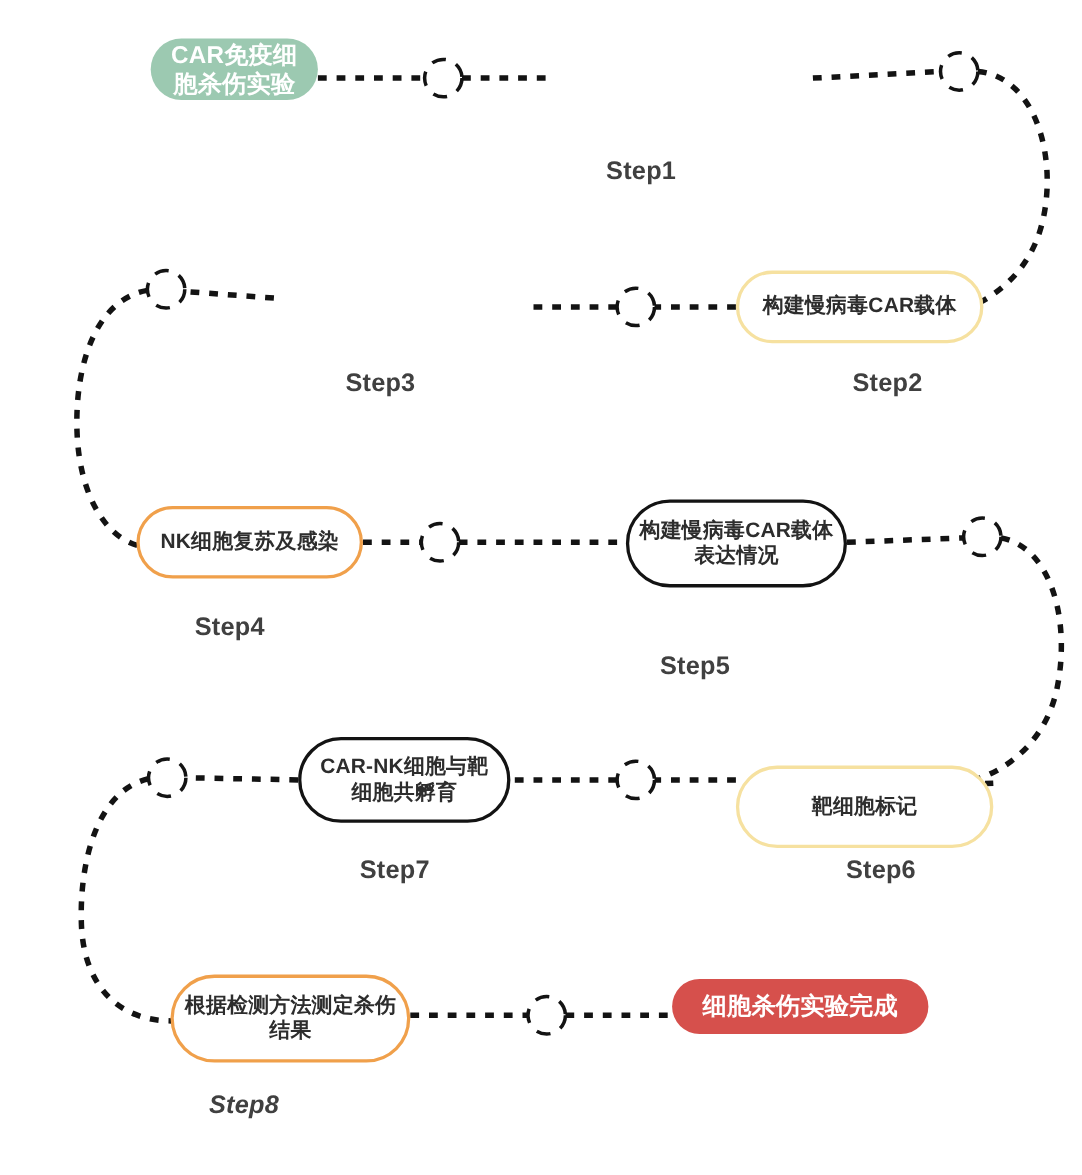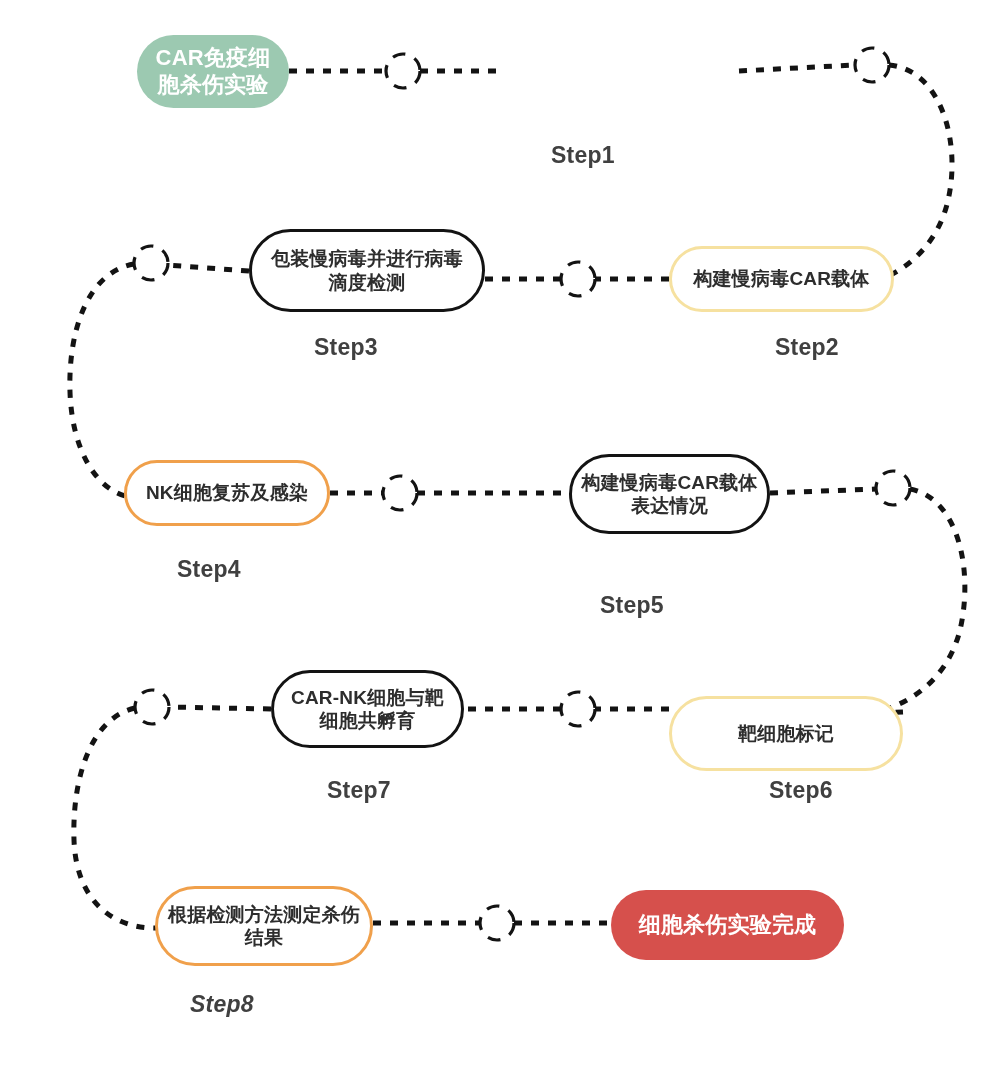--- a/index.html
+++ b/index.html
@@ -121,34 +121,30 @@
       <circle cx="578" cy="279" r="17"></circle>
       <circle cx="151" cy="263" r="17"></circle>
       <circle cx="400" cy="493" r="17"></circle>
       <circle cx="893" cy="488" r="17"></circle>
       <circle cx="578" cy="709" r="17"></circle>
       <circle cx="152" cy="707" r="17"></circle>
       <circle cx="497" cy="923" r="17"></circle>
     </g>
   </svg>
 
-  <div class="node filled-green" style="left:137px; top:35px; width:152px; height:73px; font-size:22px;">
+  <div class="node filled-green" style="left:137px; top:35px; width:152px; height:56px; font-size:22px;align-items:flex-end;">
     <span class="label">CAR免疫细
 胞杀伤实验</span>
   </div>
 
 
   <div class="node yellow" style="left:669px; top:246px; width:225px; height:66px; font-size:19px;">
     <span class="label">构建慢病毒CAR载体</span>
   </div>
 
-  <div class="node black" style="left:249px; top:229px; width:236px; height:83px; font-size:19px;">
-    <span class="label">包装慢病毒并进行病毒
-滴度检测</span>
-  </div>
 
   <div class="node orange" style="left:124px; top:460px; width:206px; height:66px; font-size:19px;">
     <span class="label">NK细胞复苏及感染</span>
   </div>
 
   <div class="node black" style="left:569px; top:454px; width:201px; height:80px; font-size:19px;">
     <span class="label">构建慢病毒CAR载体
 表达情况</span>
   </div>
 
@@ -159,21 +155,21 @@
   <div class="node black" style="left:271px; top:670px; width:193px; height:78px; font-size:19px;">
     <span class="label">CAR-NK细胞与靶
 细胞共孵育</span>
   </div>
 
   <div class="node orange" style="left:155px; top:886px; width:218px; height:80px; font-size:19px;">
     <span class="label">根据检测方法测定杀伤
 结果</span>
   </div>
 
-  <div class="node filled-red" style="left:611px; top:890px; width:233px; height:70px; font-size:22px;">
+  <div class="node filled-red" style="left:611px; top:890px; width:233px; height:50px; font-size:22px;">
     <span class="label">细胞杀伤实验完成</span>
   </div>
 
   <div class="step-caption" style="left:551px; top:142px;">Step1</div>
   <div class="step-caption" style="left:775px; top:334px;">Step2</div>
   <div class="step-caption" style="left:314px; top:334px;">Step3</div>
   <div class="step-caption" style="left:177px; top:556px;">Step4</div>
   <div class="step-caption" style="left:600px; top:556px;margin-top:36px;">Step5</div>
   <div class="step-caption" style="left:769px; top:777px;">Step6</div>
   <div class="step-caption" style="left:327px; top:777px;">Step7</div>

